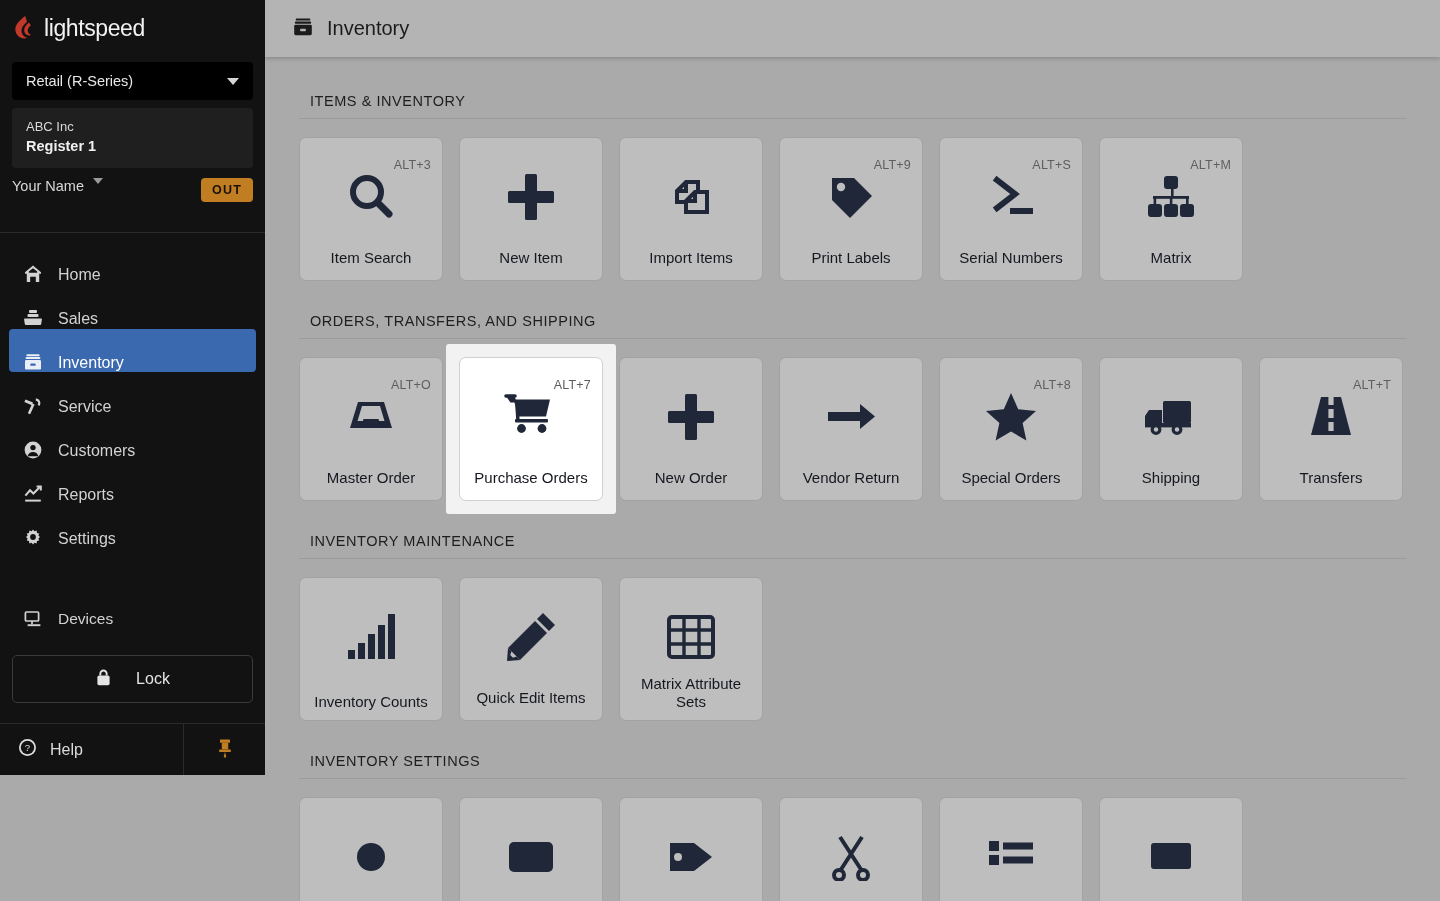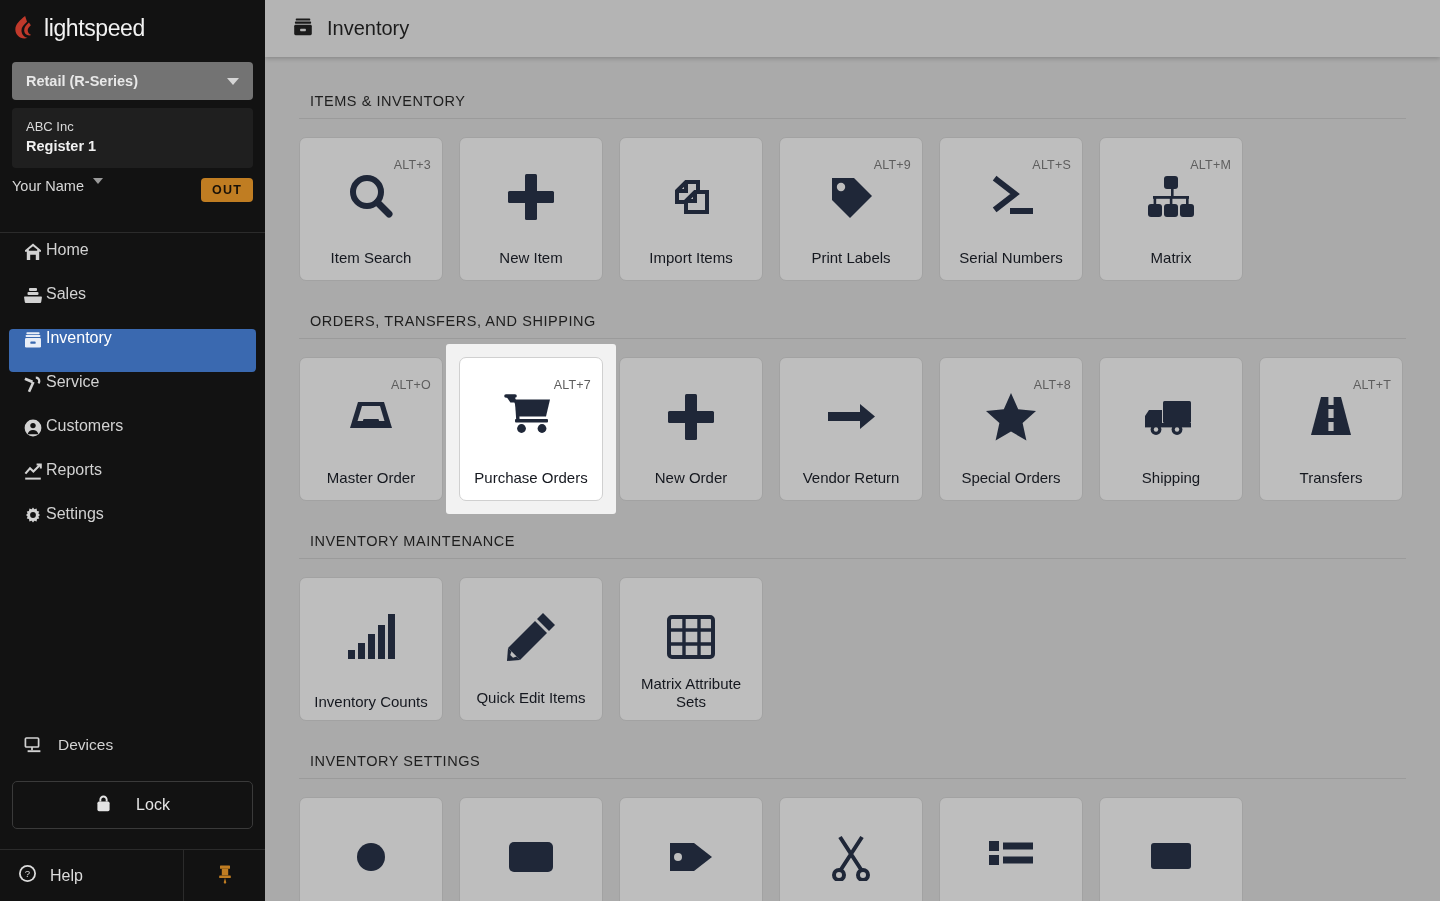--- a/index.html
+++ b/index.html
@@ -6,40 +6,40 @@
   html, body {
     width: 1440px; height: 901px;
     overflow: hidden;
     font-family: "Liberation Sans", sans-serif;
     background: #aaaaaa;
   }
   #app { display: flex; width: 1440px; height: 901px; }
 
   
   #sidebar {
-    width: 265px; height: 901px;
+    width: 265px; height: 775px;
     background: #121212;
     display: flex; flex-direction: column;
     flex: 0 0 265px;
     position: relative;
   }
   .brand {
     height: 56px; display: flex; align-items: center;
     padding: 0 14px; gap: 7px;
   }
   .brand-mark { width: 23px; height: 26px; display: block; }
   .brand-text {
     color: #f2f2f2; font-size: 23px; letter-spacing: -0.4px;
     font-weight: 400;
   }
   .select-box {
     margin: 6px 12px 0; height: 38px;
-    background: #737373; border-radius: 4px;
+    background: #000000; border-radius: 4px;
     display: flex; align-items: center; justify-content: space-between;
-    padding: 0 14px; color: #e8e8e8; font-size: 14.5px; font-weight: bold;
+    padding: 0 14px; color: #e8e8e8; font-size: 14.5px;
   }
   .caret-dn {
     width: 0; height: 0; border-left: 6px solid transparent;
     border-right: 6px solid transparent; border-top: 7px solid #d6d6d6;
   }
   .shop-box {
     margin: 8px 12px 0; background: #1f1f1f; border-radius: 4px;
     padding: 9px 14px 11px; color: #e8e8e8;
   }
   .shop-name { font-size: 13px; line-height: 19px; color: #d9d9d9; }
@@ -56,21 +56,21 @@
   .out-btn {
     margin-left: auto; background: #c07d22; color: #1a1208;
     font-size: 12.5px; font-weight: 700; letter-spacing: 1.2px;
     padding: 5px 11px; border-radius: 4px; border: none;
     font-family: "Liberation Sans", sans-serif; cursor: pointer;
   }
   .sb-divider { height: 1px; background: #2b2b2b; margin: 12px 0 8px; }
 
   .nav { display: flex; flex-direction: column; gap: 1px; padding: 0 9px; }
   .nav-item {
-    height: 43px; display: flex; align-items: flex-start; gap: 3px;
+    height: 43px; display: flex; align-items: flex-end; gap: 15px;
     padding: 0 13px; border-radius: 4px; cursor: pointer;
     color: #d2d2d2; font-size: 16px;
   }
   .nav-item.active { background: #3a69b0; color: #ffffff; }
   .nav-ico { width: 21px; height: 21px; display: flex; align-items: center; justify-content: center; }
   .nav-ico svg { display: block; }
 
   .sb-spacer { flex: 1 1 auto; }
   .devices-row {
     display: flex; align-items: center; gap: 15px;

